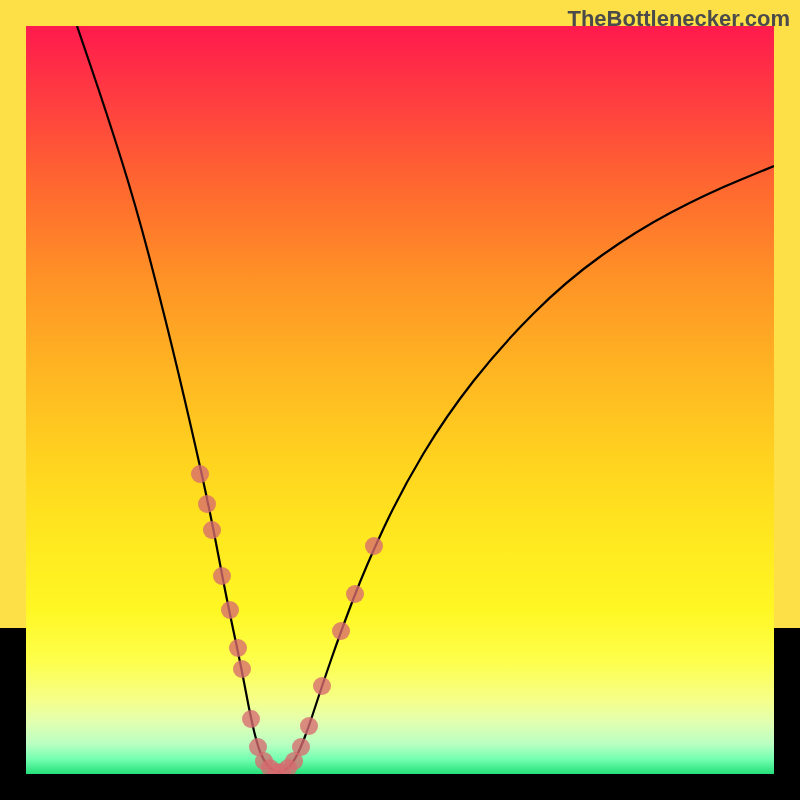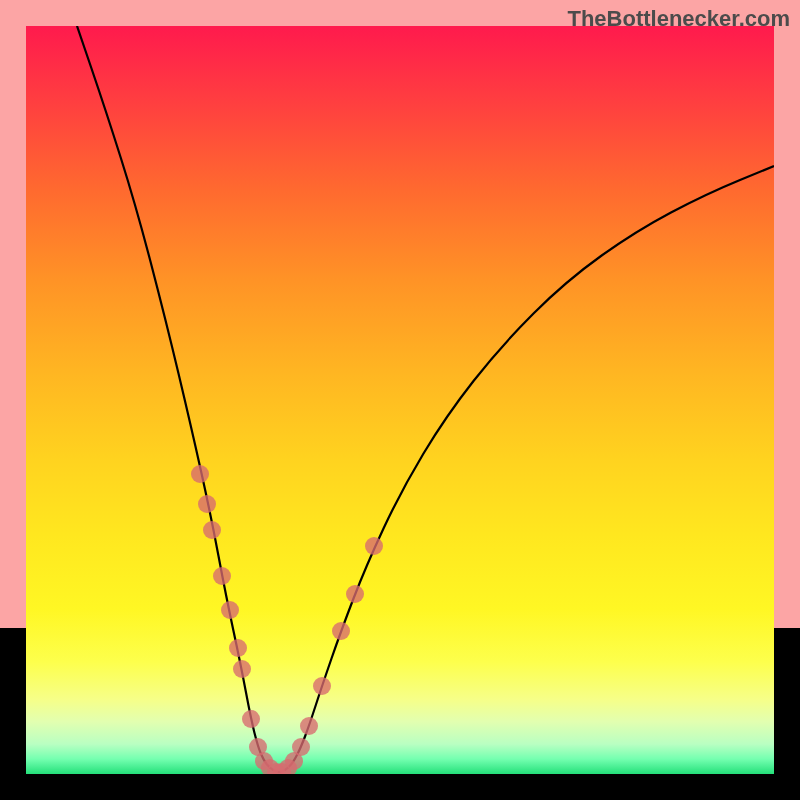--- a/index.html
+++ b/index.html
@@ -1,17 +1,17 @@
 <!DOCTYPE html>
 <html><head>
 <meta charset="utf-8">
 <style>
   * { margin: 0; padding: 0; box-sizing: border-box; }
   body { width: 800px; height: 800px; overflow: hidden; background: #000; position: relative; font-family: Arial, sans-serif; }
-  .outer { width: 800px; height: 628px; background: #fca5a5; position: relative; }
+  .outer { width: 800px; height: 628px; background: #fde047; position: relative; }
   .watermark { position: absolute; top: 6px; right: 10px; color: #4b4b4b; font-size: 22px; font-weight: 600; z-index: 10; }
   .plot-area { position: absolute; top: 26px; left: 26px; width: 748px; height: 748px; background: linear-gradient(to bottom,
       #ff1a4d 0%,
       #ff3e40 10%,
       #ff6a2f 22%,
       #ff9326 34%,
       #ffb522 46%,
       #ffd31f 58%,
       #ffe71f 68%,
       #fff724 78%,

